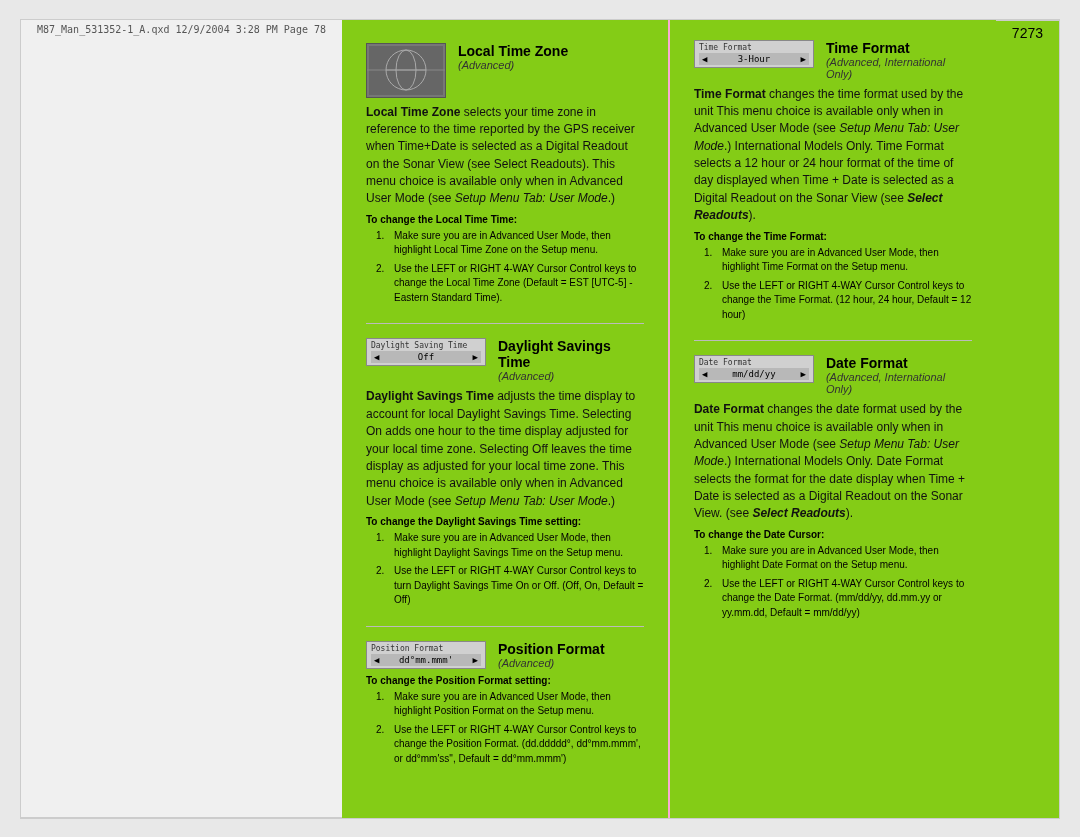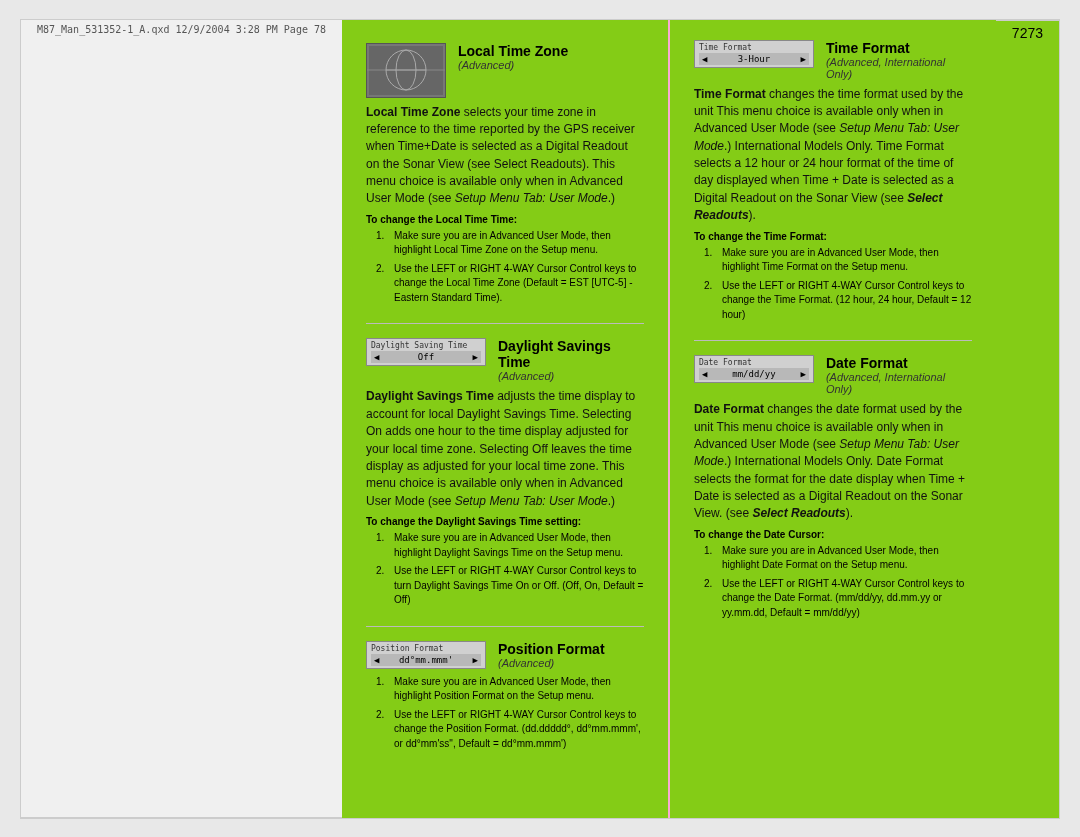--- a/index.html
+++ b/index.html
@@ -260,20 +260,21 @@
                 <span class="arrow-btn">◀</span>
                 <span class="widget-value">dd°mm.mmm'</span>
                 <span class="arrow-btn">▶</span>
               </div>
             </div>
             <div class="section-title-block">
               <div class="section-title">Position Format</div>
               <div class="section-subtitle">(Advanced)</div>
             </div>
           </div>
+          <div class="instructions-heading">To change the Position Format setting:</div>
           <ol class="instructions-list">
             <li>
               <span class="li-num">1.</span>
               <span class="li-text">Make sure you are in Advanced User Mode, then highlight Position Format on the Setup menu.</span>
             </li>
             <li>
               <span class="li-num">2.</span>
               <span class="li-text">Use the LEFT or RIGHT 4-WAY Cursor Control keys to change the Position Format. (dd.ddddd°, dd°mm.mmm', or dd°mm'ss", Default = dd°mm.mmm')</span>
             </li>
           </ol>

